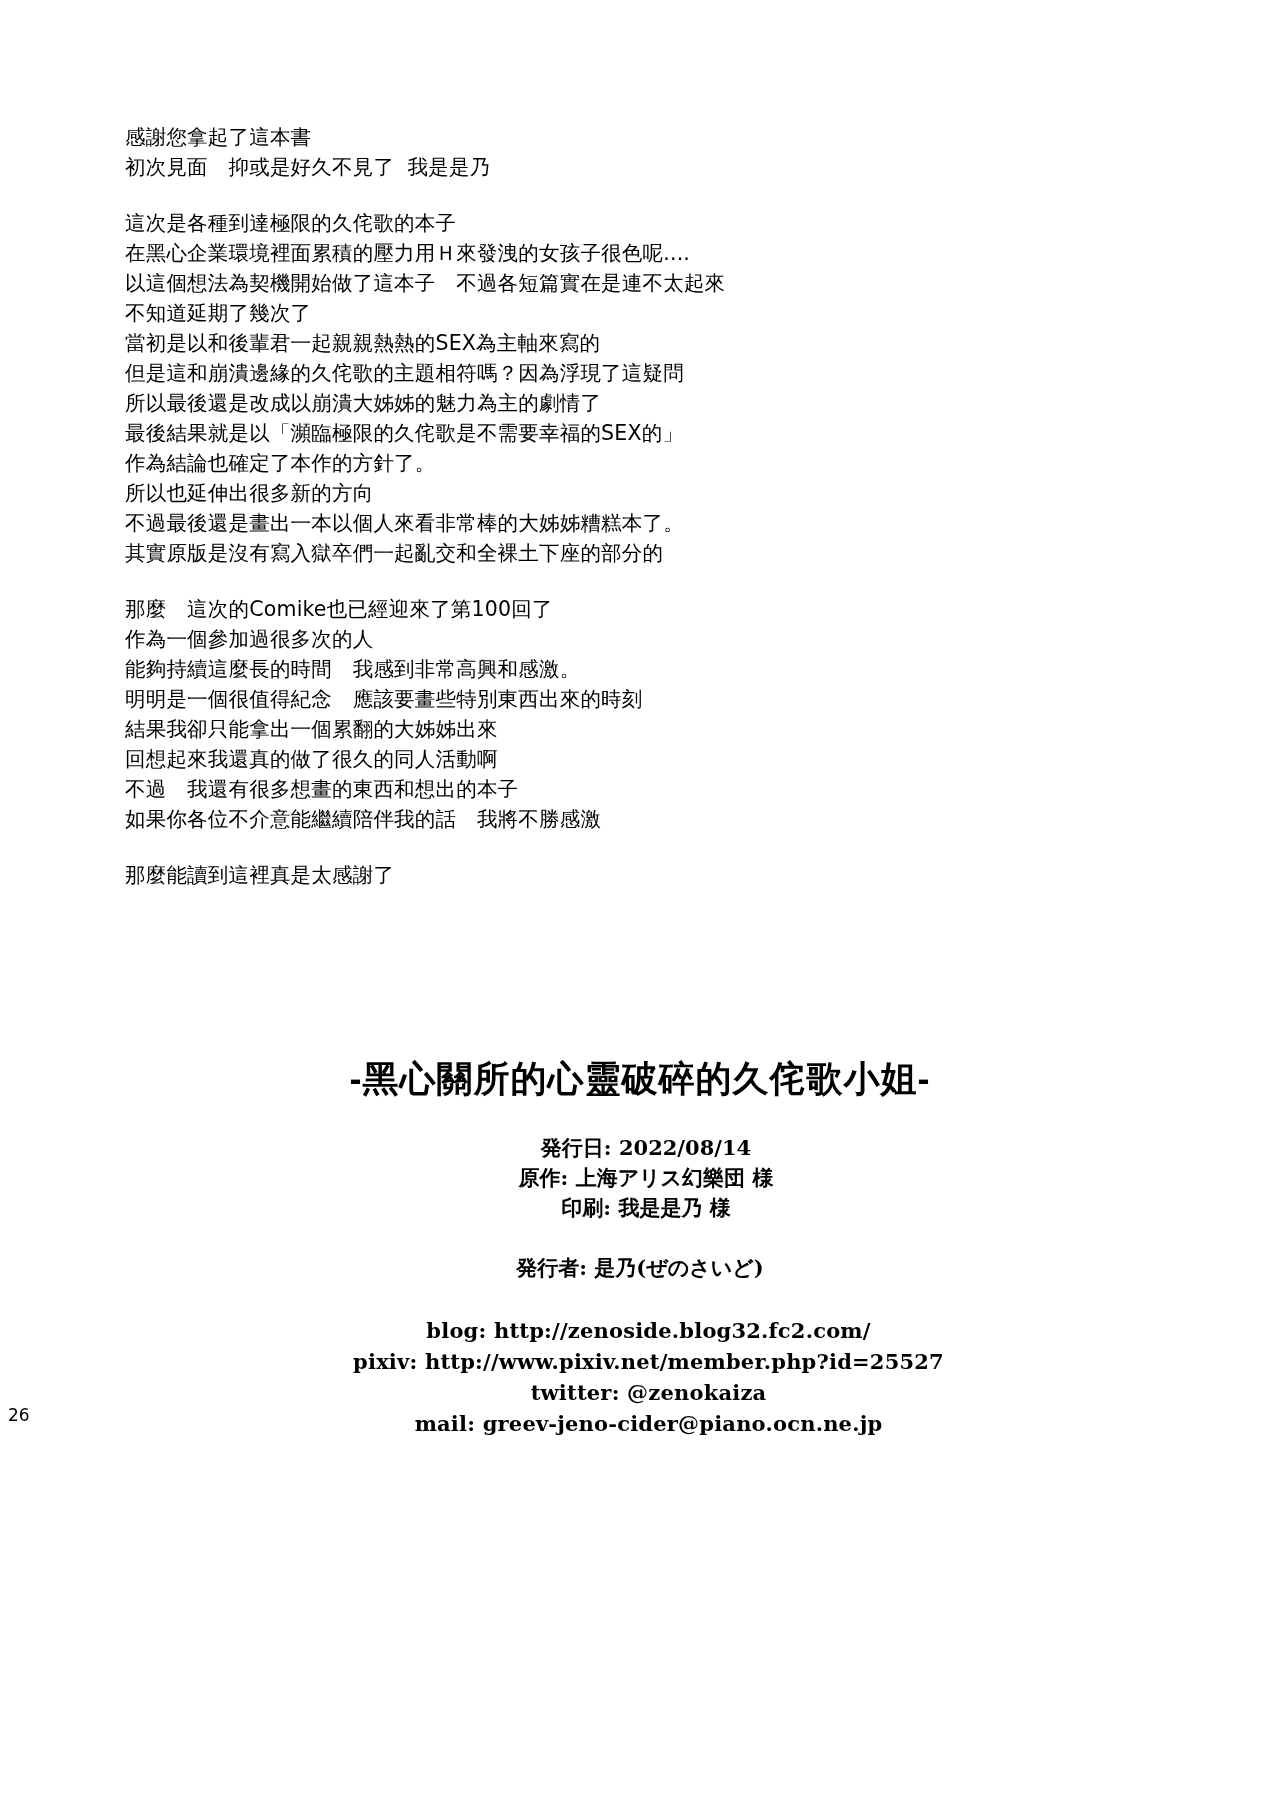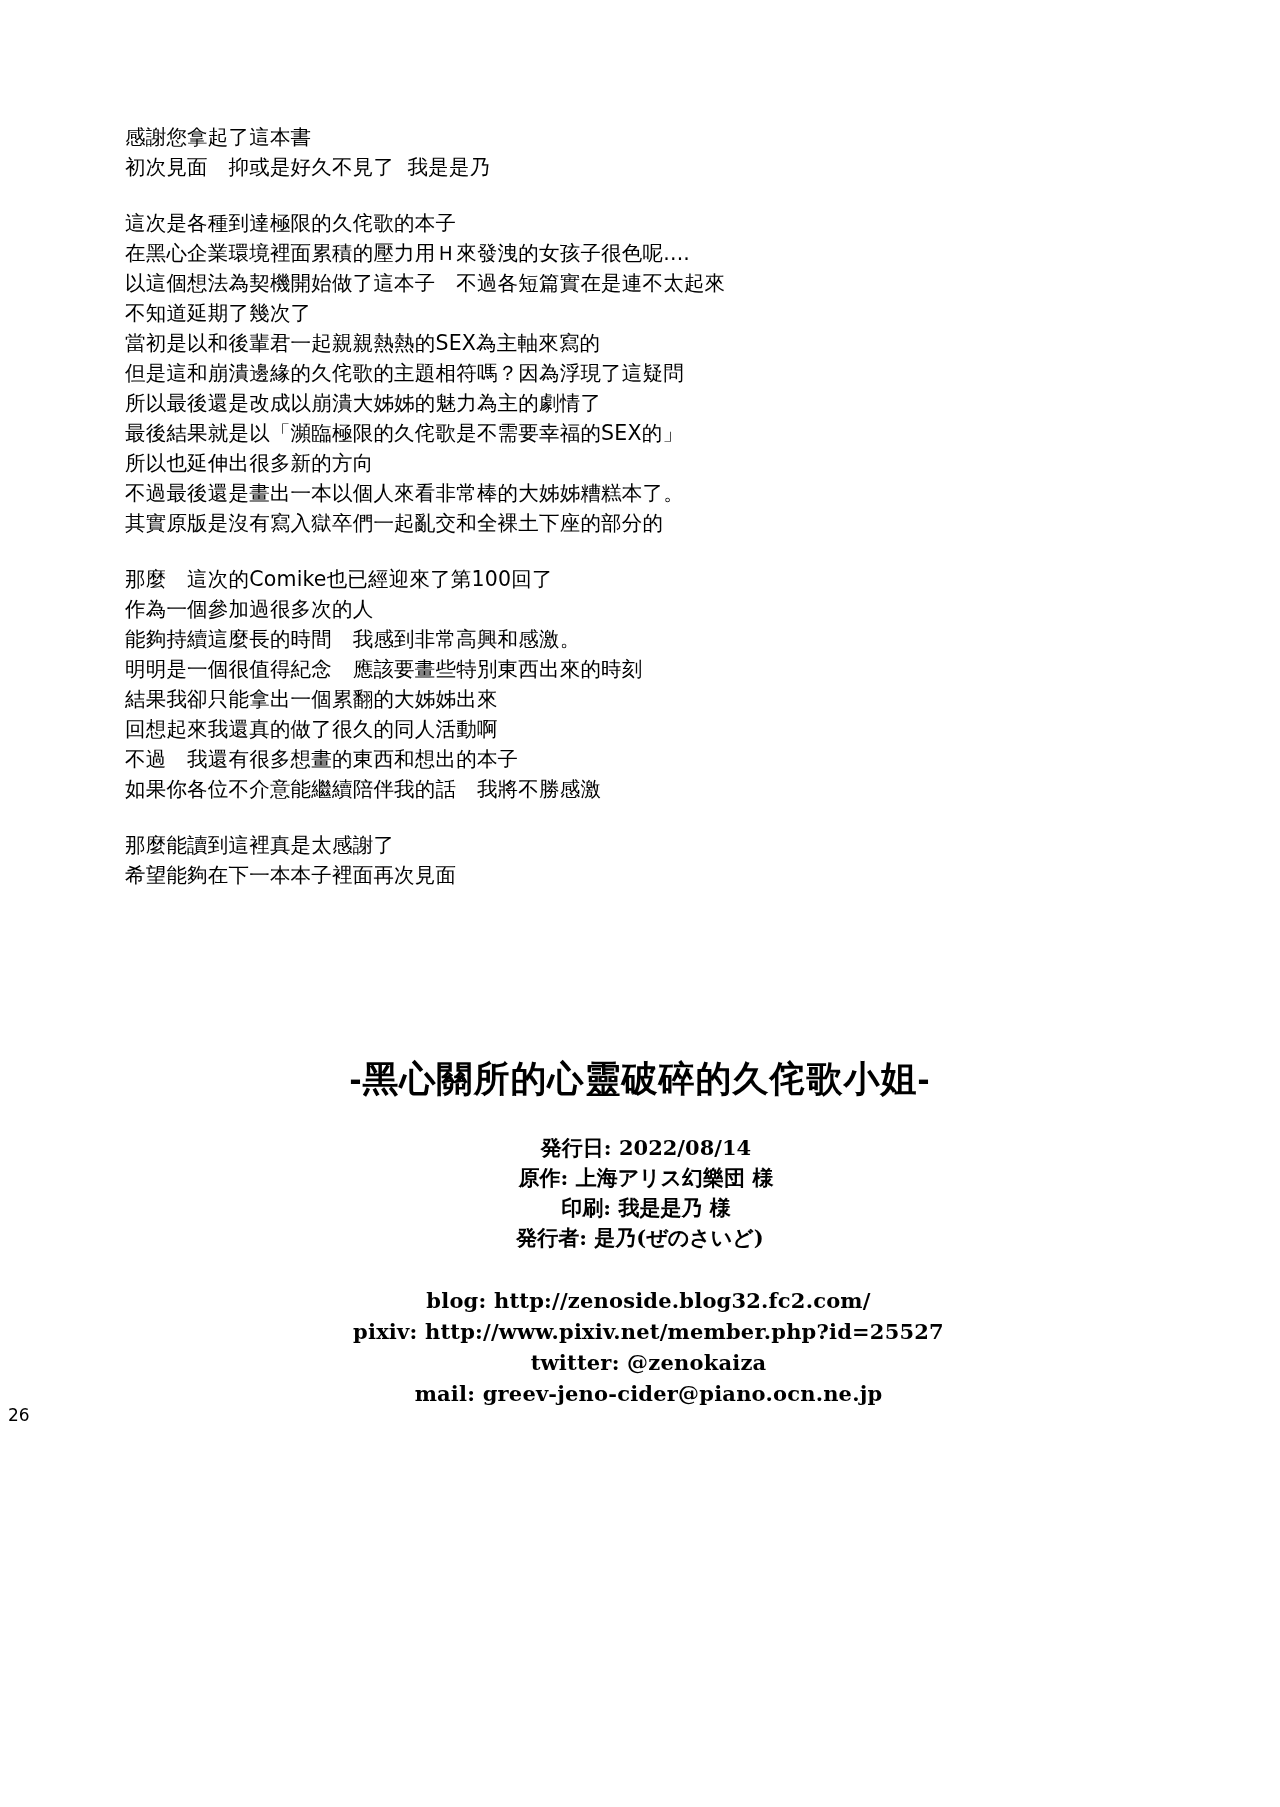--- a/index.html
+++ b/index.html
@@ -66,20 +66,21 @@
     font-size: 21px;
     font-weight: 700;
     line-height: 30px;
     margin-left: 12px;
   }
   .publisher-line {
     font-family: "DejaVu Serif", "Liberation Serif", serif;
     font-size: 21px;
     font-weight: 700;
     line-height: 30px;
+    margin-top: 30px;
     text-align: center;
   }
   .contact-block {
     margin-top: 32px;
   }
   .contact-line {
     font-family: "DejaVu Serif", "Liberation Serif", serif;
     font-size: 21px;
     font-weight: 700;
     line-height: 31px;
@@ -112,39 +113,39 @@
 
     <div class="para">
       <div class="line">這次是各種到達極限的久侘歌的本子</div>
       <div class="line">在黑心企業環境裡面累積的壓力用Ｈ來發洩的女孩子很色呢....</div>
       <div class="line">以這個想法為契機開始做了這本子　不過各短篇實在是連不太起來</div>
       <div class="line">不知道延期了幾次了</div>
       <div class="line">當初是以和後輩君一起親親熱熱的SEX為主軸來寫的</div>
       <div class="line">但是這和崩潰邊緣的久侘歌的主題相符嗎？因為浮現了這疑問</div>
       <div class="line">所以最後還是改成以崩潰大姊姊的魅力為主的劇情了</div>
       <div class="line">最後結果就是以「瀕臨極限的久侘歌是不需要幸福的SEX的」</div>
+      <div class="line">作為結論也確定了本作的方針了。</div>
       <div class="line">所以也延伸出很多新的方向</div>
       <div class="line">不過最後還是畫出一本以個人來看非常棒的大姊姊糟糕本了。</div>
       <div class="line">其實原版是沒有寫入獄卒們一起亂交和全裸土下座的部分的</div>
     </div>
 
     <div class="para">
       <div class="line">那麼　這次的Comike也已經迎來了第100回了</div>
       <div class="line">作為一個參加過很多次的人</div>
       <div class="line">能夠持續這麼長的時間　我感到非常高興和感激。</div>
       <div class="line">明明是一個很值得紀念　應該要畫些特別東西出來的時刻</div>
       <div class="line">結果我卻只能拿出一個累翻的大姊姊出來</div>
       <div class="line">回想起來我還真的做了很久的同人活動啊</div>
       <div class="line">不過　我還有很多想畫的東西和想出的本子</div>
       <div class="line">如果你各位不介意能繼續陪伴我的話　我將不勝感激</div>
     </div>
 
     <div class="para">
       <div class="line">那麼能讀到這裡真是太感謝了</div>
-      <div class="line">希望能夠在下一本本子裡面再次見面</div>
     </div>
 
   </div>
 
   <div class="colophon">
 
     <div class="book-title">-黑心關所的心靈破碎的久侘歌小姐-</div>
 
     <div class="pub-block">
       <div class="pub-line">発行日: 2022/08/14</div>

